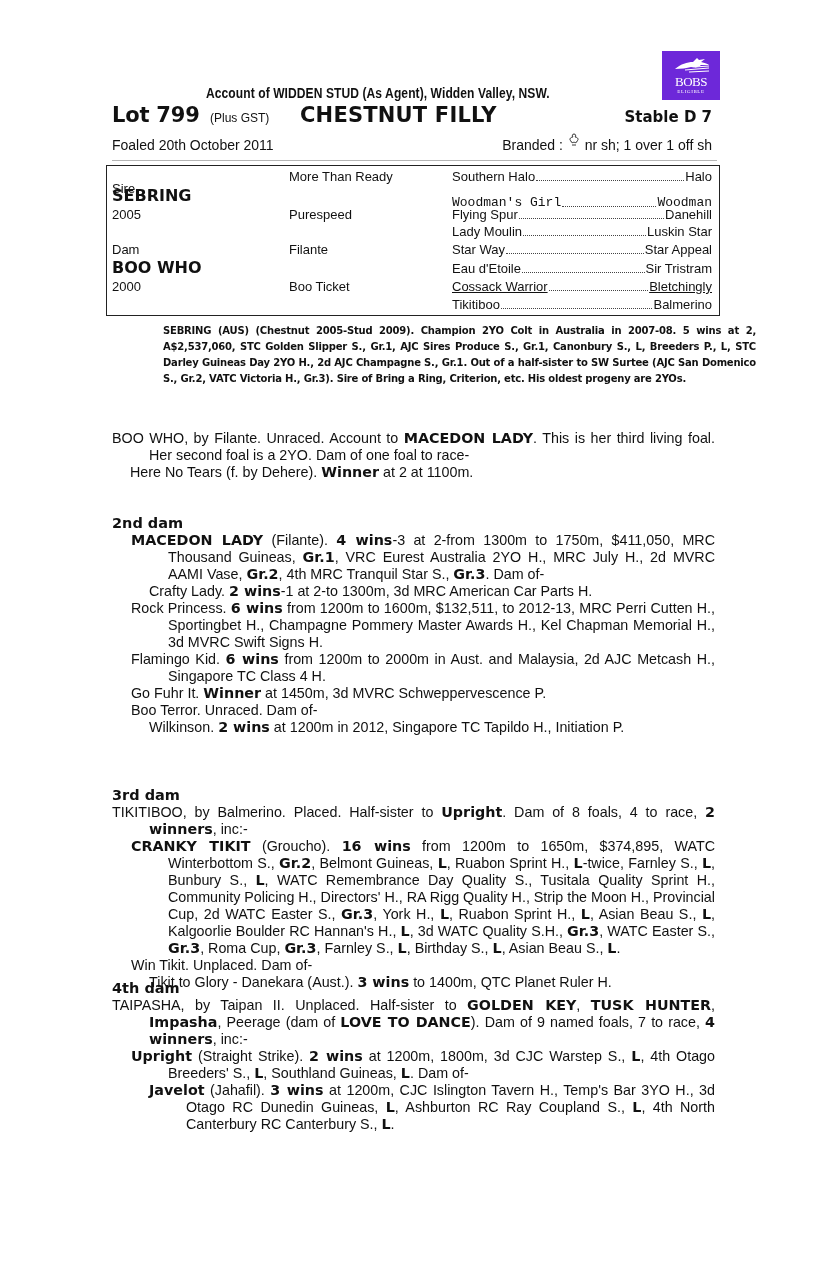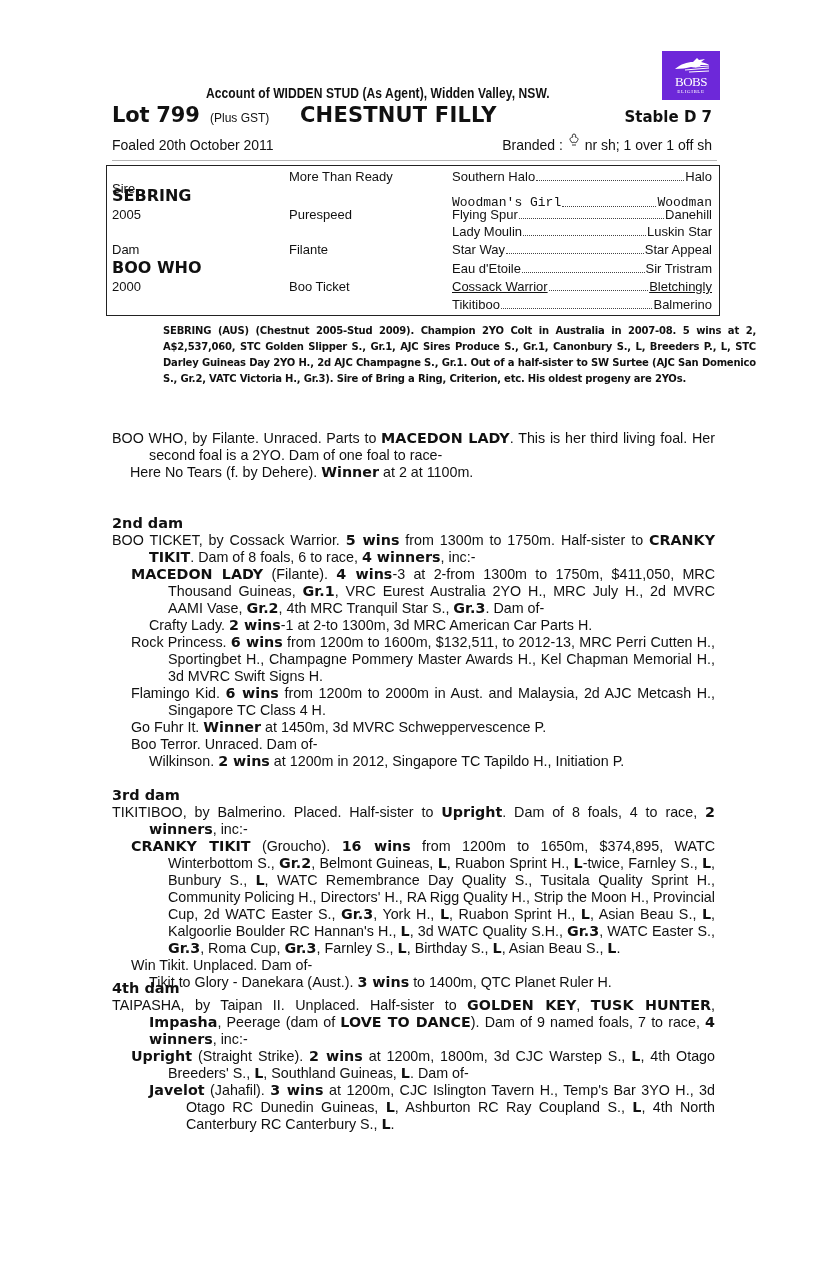--- a/index.html
+++ b/index.html
@@ -136,29 +136,28 @@
         <span>Tikitiboo</span>
         <span class="dots"></span>
         <span>Balmerino</span>
       </div>
   </div>
 
   <div class="sire-summary last-line-left">SEBRING (AUS) (Chestnut 2005-Stud 2009). Champion 2YO Colt in Australia in 2007-08. 5 wins at 2, A$2,537,060, STC Golden Slipper S., Gr.1, AJC Sires Produce S., Gr.1, Canonbury S., L, Breeders P., L, STC Darley Guineas Day 2YO H., 2d AJC Champagne S., Gr.1. Out of a half-sister to SW Surtee (AJC San Domenico S., Gr.2, VATC Victoria H., Gr.3). Sire of Bring a Ring, Criterion, etc. His oldest progeny are 2YOs.</div>
 
   <div class="dam-section" style="top:430px;">
     <div class="paras">
-        <div class="para last-line-left l0"><span>BOO WHO, by Filante. Unraced. Parts to </span><b>MACEDON LADY</b><span>. This is her third living foal. Her second foal is a 2YO. Dam of one foal to race-</span></div>
+        <div class="para last-line-left l0"><span>BOO WHO, by Filante. Unraced. Account to </span><b>MACEDON LADY</b><span>. This is her third living foal. Her second foal is a 2YO. Dam of one foal to race-</span></div>
         <div class="para last-line-left l1n"><span>Here No Tears (f. by Dehere). </span><b>Winner</b><span> at 2 at 1100m.</span></div>
       </div>
   </div>
 
   <div class="dam-section" style="top:515px;">
     <div class="dam-heading">2nd dam</div>
     <div class="paras">
-        <div class="para last-line-left l0"><span>BOO TICKET, by Cossack Warrior. </span><b>5 wins</b><span> from 1300m to 1750m. Half-sister to </span><b>CRANKY TIKIT</b><span>. Dam of 8 foals, 6 to race, </span><b>4 winners</b><span>, inc:-</span></div>
         <div class="para last-line-left l1"><b>MACEDON LADY</b><span> (Filante). </span><b>4 wins</b><span>-3 at 2-from 1300m to 1750m, $411,050, MRC Thousand Guineas, </span><b>Gr.1</b><span>, VRC Eurest Australia 2YO H., MRC July H., 2d MVRC AAMI Vase, </span><b>Gr.2</b><span>, 4th MRC Tranquil Star S., </span><b>Gr.3</b><span>. Dam of-</span></div>
         <div class="para last-line-left l2"><span>Crafty Lady. </span><b>2 wins</b><span>-1 at 2-to 1300m, 3d MRC American Car Parts H.</span></div>
         <div class="para last-line-left l1"><span>Rock Princess. </span><b>6 wins</b><span> from 1200m to 1600m, $132,511, to 2012-13, MRC Perri Cutten H., Sportingbet H., Champagne Pommery Master Awards H., Kel Chapman Memorial H., 3d MVRC Swift Signs H.</span></div>
         <div class="para last-line-left l1"><span>Flamingo Kid. </span><b>6 wins</b><span> from 1200m to 2000m in Aust. and Malaysia, 2d AJC Metcash H., Singapore TC Class 4 H.</span></div>
         <div class="para last-line-left l1"><span>Go Fuhr It. </span><b>Winner</b><span> at 1450m, 3d MVRC Schweppervescence P.</span></div>
         <div class="para last-line-left l1"><span>Boo Terror. Unraced. Dam of-</span></div>
         <div class="para last-line-left l2"><span>Wilkinson. </span><b>2 wins</b><span> at 1200m in 2012, Singapore TC Tapildo H., Initiation P.</span></div>
       </div>
   </div>
 

